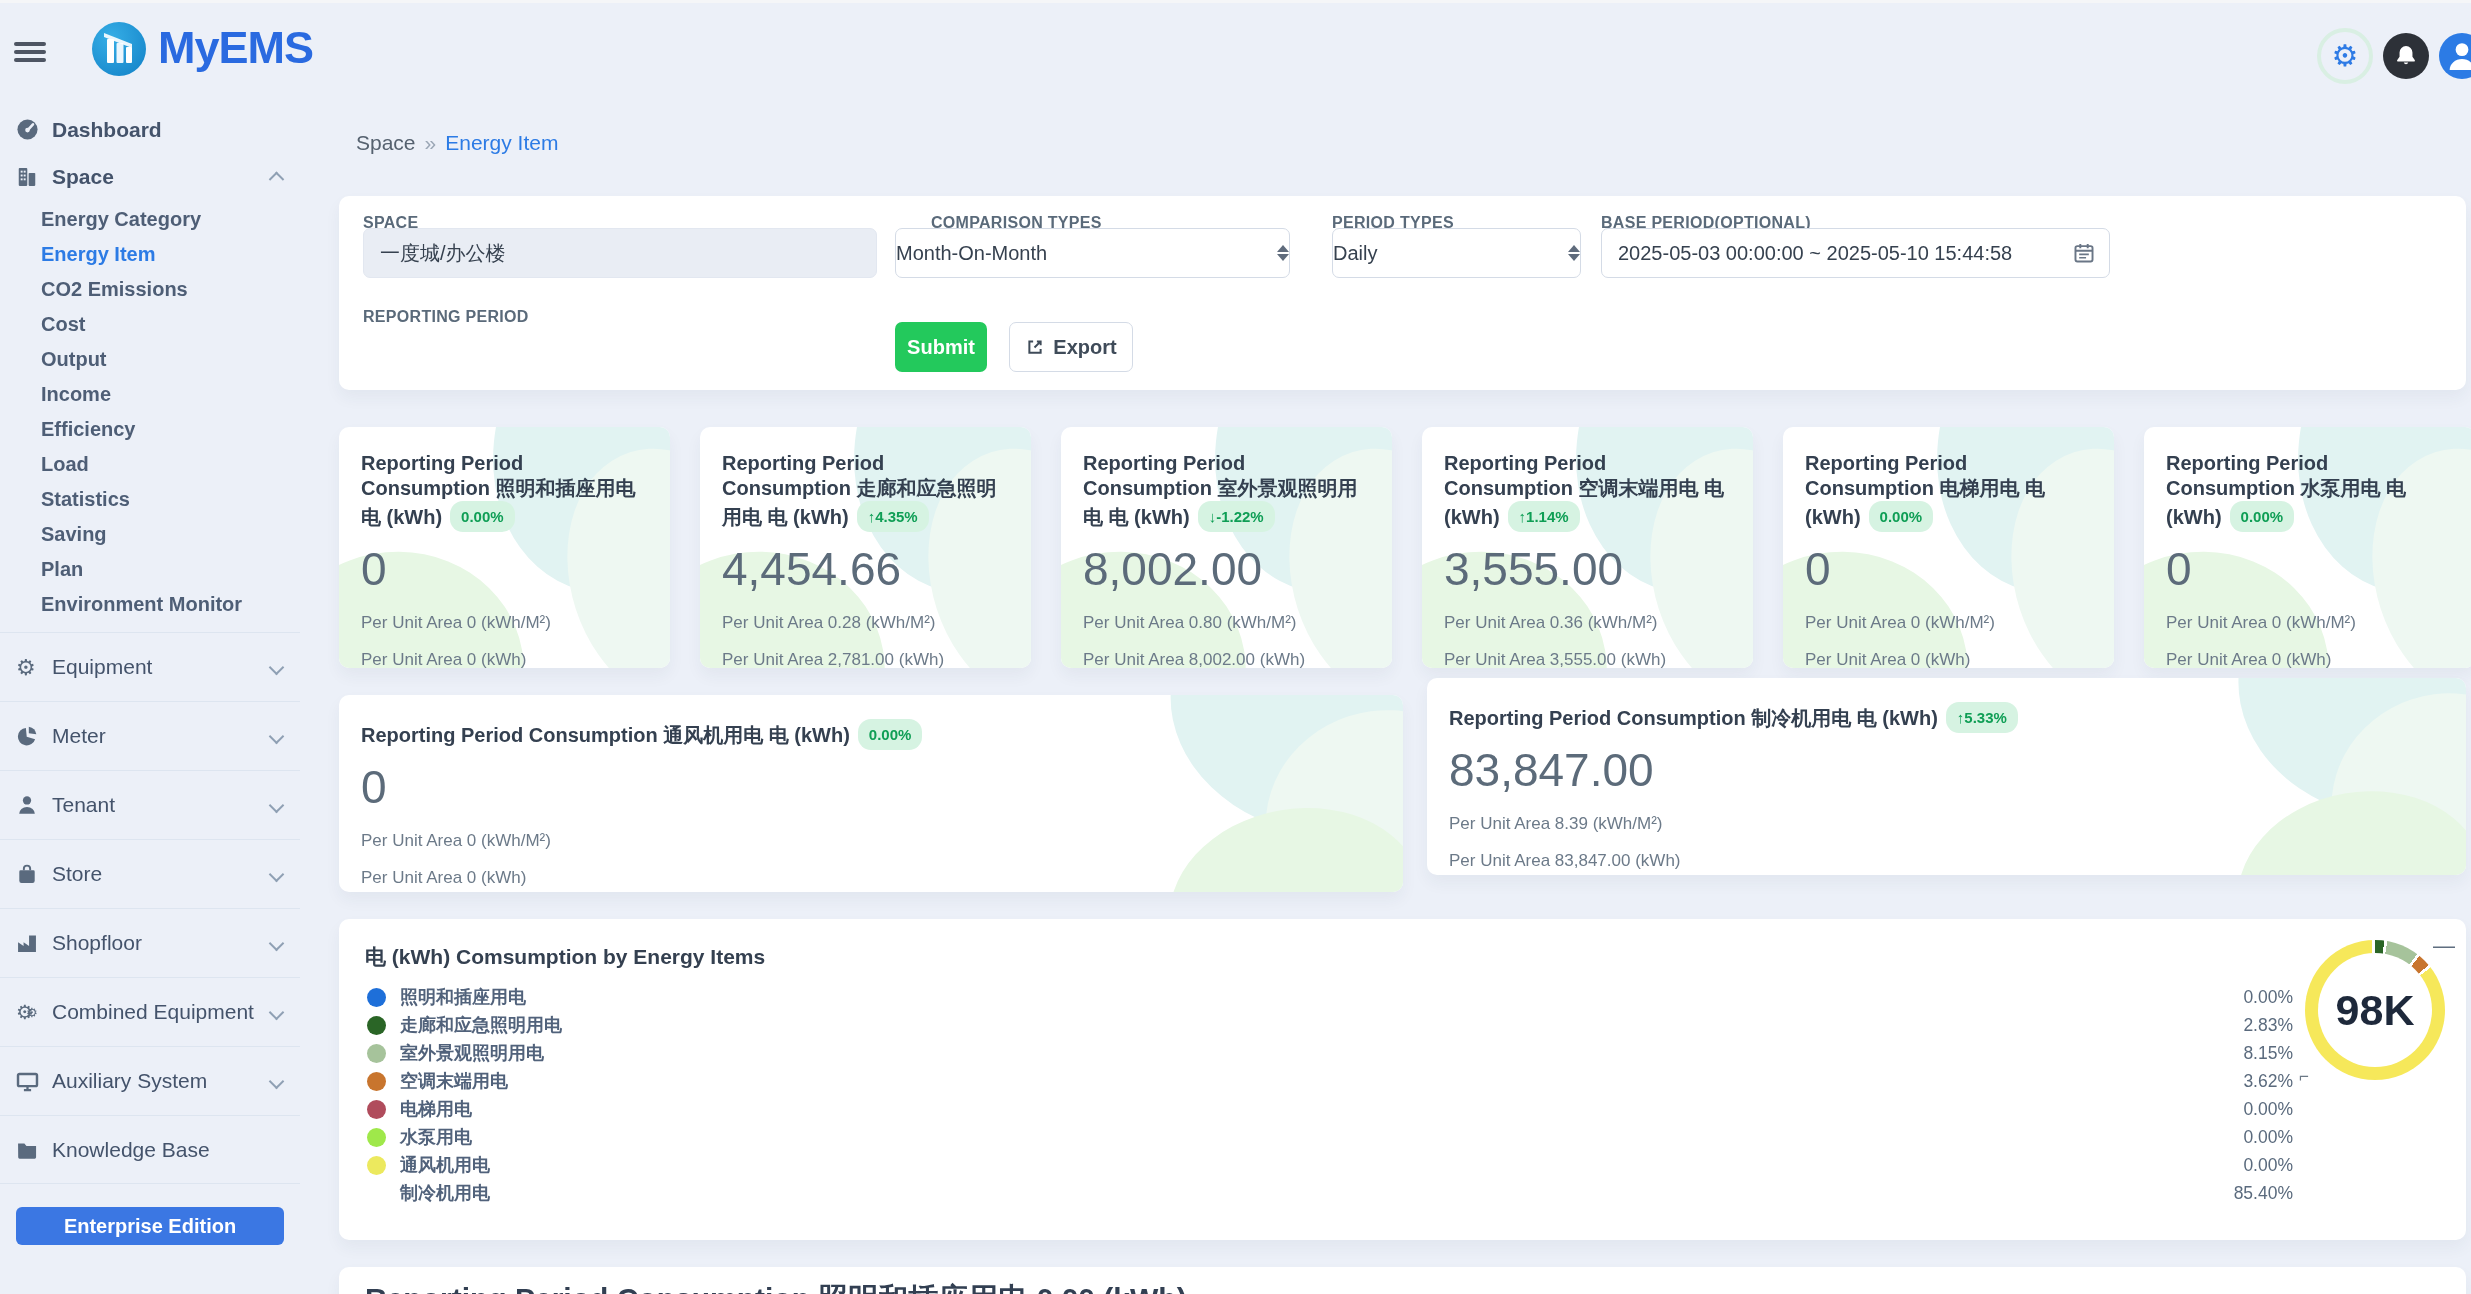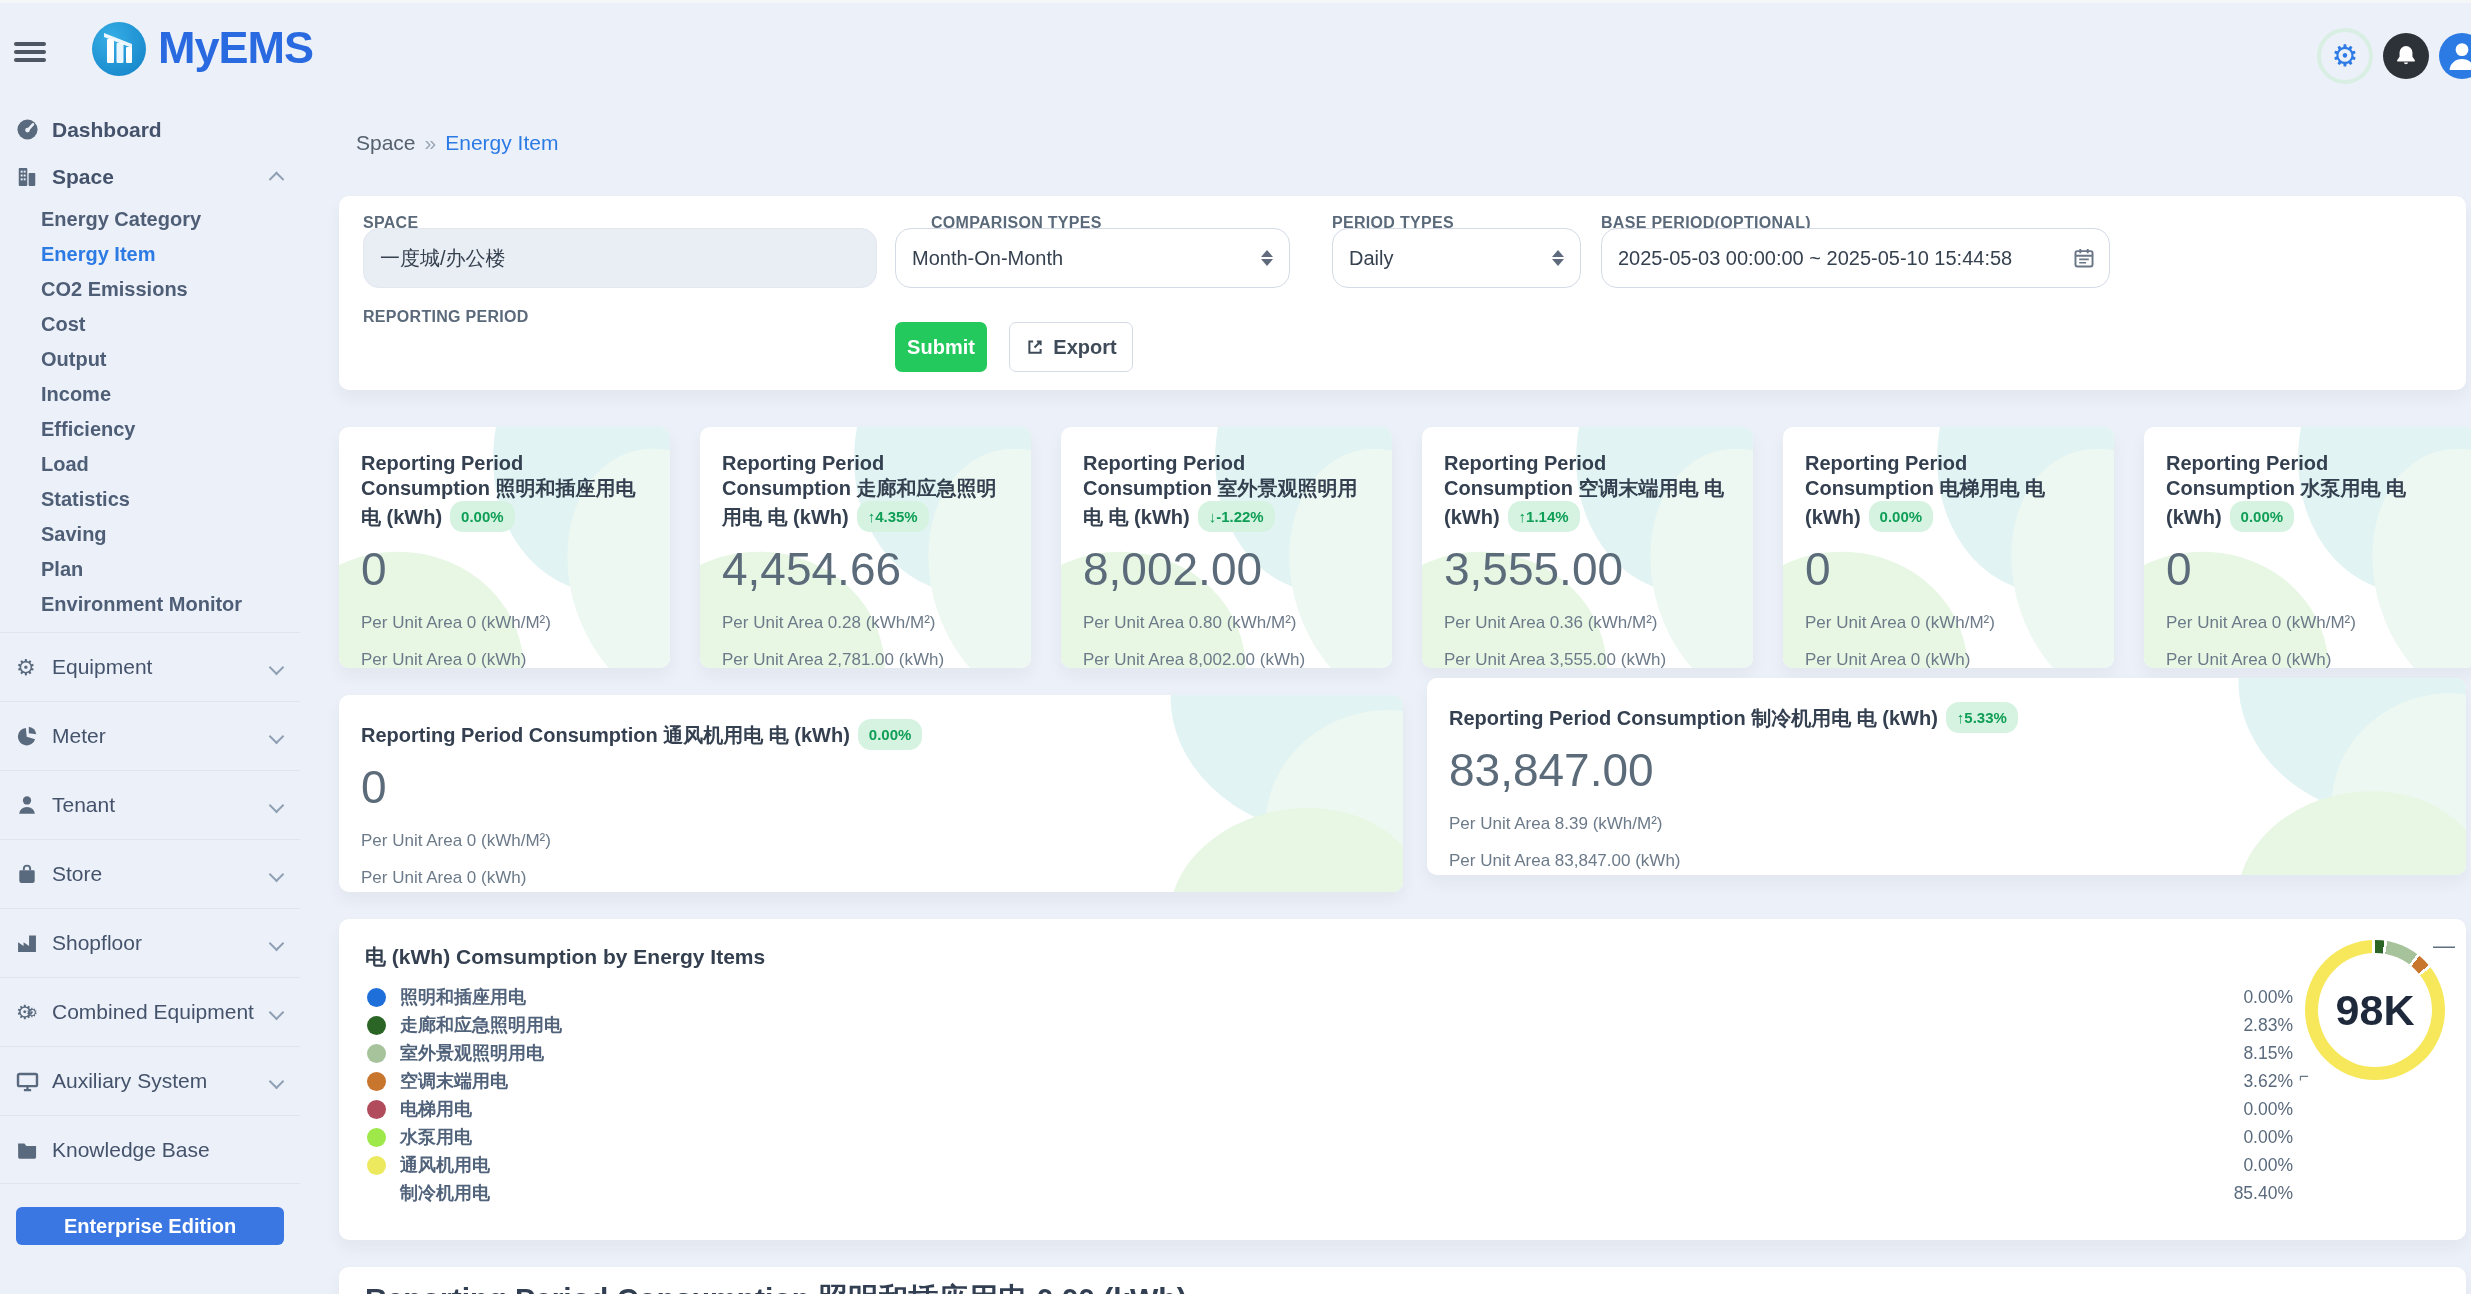--- a/index.html
+++ b/index.html
@@ -45,23 +45,23 @@
   .bc-parent { color:#55616f; }
   .bc-sep { color:#9aa6b5; }
   .bc-current { color:#2c7be5; cursor:pointer; }
 
   
   .card { position:absolute; background:#fff; border-radius:10px; box-shadow:0 8px 16px rgba(40,50,70,.05); }
 
   
   .filter-card { left:339px; top:196px; width:2127px; height:194px; }
   .f-label { position:absolute; font-size:16px; font-weight:700; letter-spacing:.3px; color:#5a6a7a; }
-  .f-input, .f-select, .f-date { position:absolute; height:60px; border-radius:16px; font-size:20px; font-family:inherit; color:#36414f; }
+  .f-input, .f-select, .f-date { position:absolute; height:50px; border-radius:7px; font-size:20px; font-family:inherit; color:#36414f; }
   .f-input { background:#e9edf4; border:1px solid #e2e7f0; padding:0 16px; }
-  .f-select { background:#fff; border:1px solid #d4dbe6; display:flex; align-items:center; padding:0 16px; cursor:pointer; }
+  .f-select { background:#fff; border:1px solid #d4dbe6; display:flex; align-items:center; padding:0 0; cursor:pointer; }
   .f-select .grow { flex:1; font-weight:500; }
   .sorter { display:flex; flex-direction:column; gap:2px; }
   .sorter b { width:0; height:0; border-left:6px solid transparent; border-right:6px solid transparent; }
   .sorter b.u { border-bottom:7px solid #5f6b7c; }
   .sorter b.d { border-top:7px solid #5f6b7c; }
   .f-date { background:#fff; border:1px solid #d4dbe6; display:flex; align-items:center; padding:0 14px 0 16px; cursor:text; }
   .f-date .grow { flex:1; font-weight:500; }
   .btn { position:absolute; height:50px; border-radius:7px; font-size:20px; font-weight:700; font-family:inherit; display:flex; align-items:center; justify-content:center; cursor:pointer; border:none; }
   .btn-submit { left:556px; top:126px; width:92px; background:#23c95c; color:#fff; }
   .btn-export { left:670px; top:126px; width:124px; background:#fff; color:#3f4b59; border:1px solid #d4dbe6; gap:8px; font-weight:600; }

